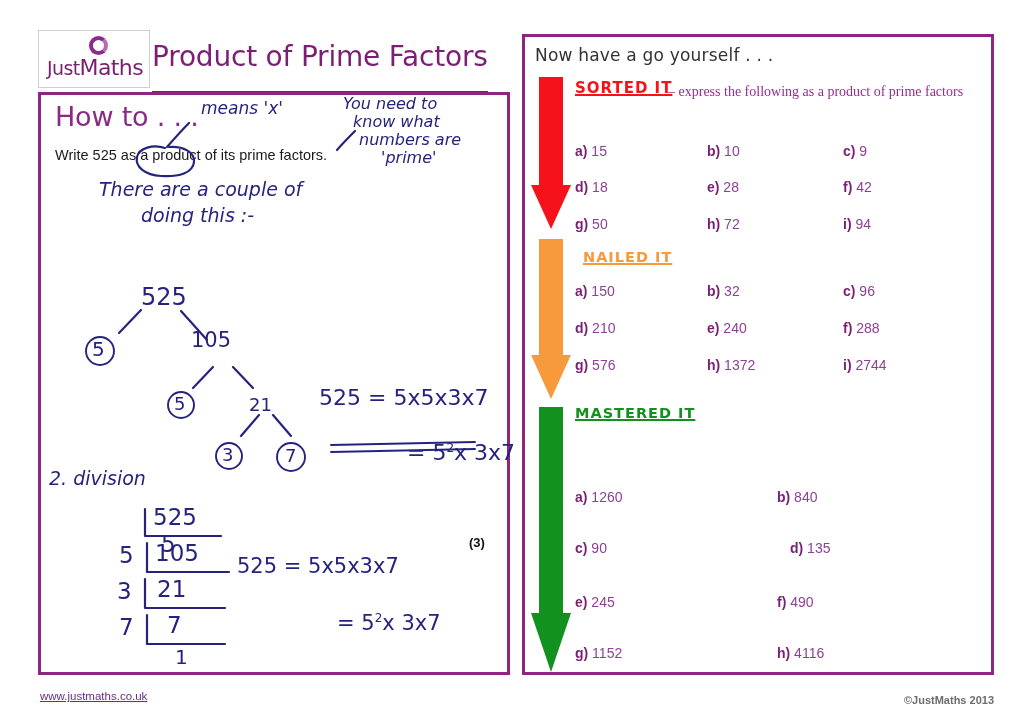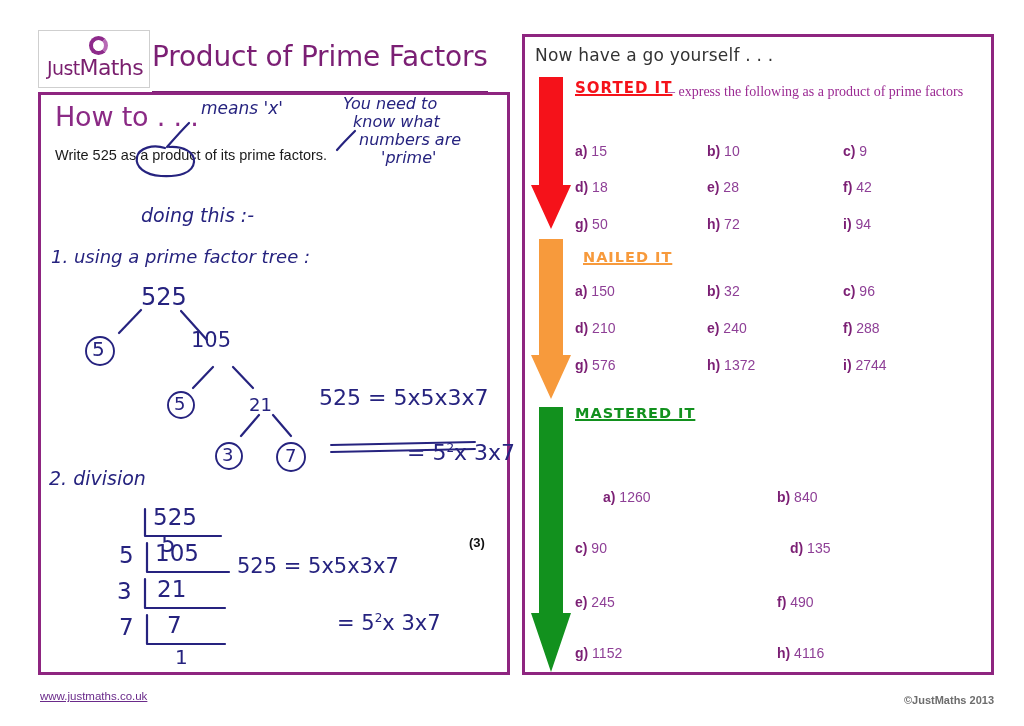--- a/index.html
+++ b/index.html
@@ -212,23 +212,23 @@
       <path class="stroke" d="M296,55 C302,48 308,42 314,36"></path>
     </svg>
 
     <div class="ink ink-ital" style="left:160px; top:4px; font-size:17px;">means 'x'</div>
 
     <div class="ink ink-ital" style="left:302px; top:0px; font-size:16px;">You need to</div>
     <div class="ink ink-ital" style="left:312px; top:18px; font-size:16px;">know what</div>
     <div class="ink ink-ital" style="left:318px; top:36px; font-size:16px;">numbers are</div>
     <div class="ink ink-ital" style="left:340px; top:54px; font-size:16px;">'prime'</div>
 
+    <div class="ink ink-ital" style="left:58px; top:84px; font-size:19px;">There are a couple of</div>
     <div class="ink ink-ital" style="left:100px; top:110px; font-size:19px;">doing this :-</div>
 
-    <div class="ink ink-ital" style="left:10px; top:152px; font-size:18px;">1. using a prime factor tree :</div>
 
     <div class="ink" style="left:100px; top:190px; font-size:24px;">525</div>
 
     <svg class="ink-svg" style="left:0px; top:0px; width:472px; height:583px;">
 
       <path class="stroke" d="M100,215 L78,238"></path>
       <path class="stroke" d="M140,216 L166,245"></path>
 
       <circle class="stroke stroke-thin" cx="59" cy="256" r="14"></circle>
 
@@ -331,21 +331,21 @@
     <div class="qcell" style="left:182px; top:320px;"><span class="q-label">h)</span> <span class="q-val">1372</span></div>
     <div class="qcell" style="left:318px; top:320px;"><span class="q-label">i)</span> <span class="q-val">2744</span></div>
 
     <svg class="arrow" style="left:6px; top:370px; width:40px; height:265px;" viewBox="0 0 40 265">
       <polygon points="8,0 32,0 32,206 40,206 20,265 0,206 8,206" fill="#12911e"></polygon>
     </svg>
 
     <div class="badge badge-mastered" style="left:50px; top:368px;">MASTERED IT</div>
 
 
-    <div class="qcell" style="left:50px;  top:452px;margin-left:28px;"><span class="q-label">a)</span> <span class="q-val">1260</span></div>
+    <div class="qcell" style="left:50px;  top:452px;"><span class="q-label">a)</span> <span class="q-val">1260</span></div>
     <div class="qcell" style="left:252px; top:452px;"><span class="q-label">b)</span> <span class="q-val">840</span></div>
 
     <div class="qcell" style="left:50px;  top:503px;"><span class="q-label">c)</span> <span class="q-val">90</span></div>
     <div class="qcell" style="left:240px; top:503px;margin-left:25px;"><span class="q-label">d)</span> <span class="q-val">135</span></div>
 
     <div class="qcell" style="left:50px;  top:557px;"><span class="q-label">e)</span> <span class="q-val">245</span></div>
     <div class="qcell" style="left:252px; top:557px;"><span class="q-label">f)</span> <span class="q-val">490</span></div>
 
     <div class="qcell" style="left:50px;  top:608px;"><span class="q-label">g)</span> <span class="q-val">1152</span></div>
     <div class="qcell" style="left:252px; top:608px;"><span class="q-label">h)</span> <span class="q-val">4116</span></div>

